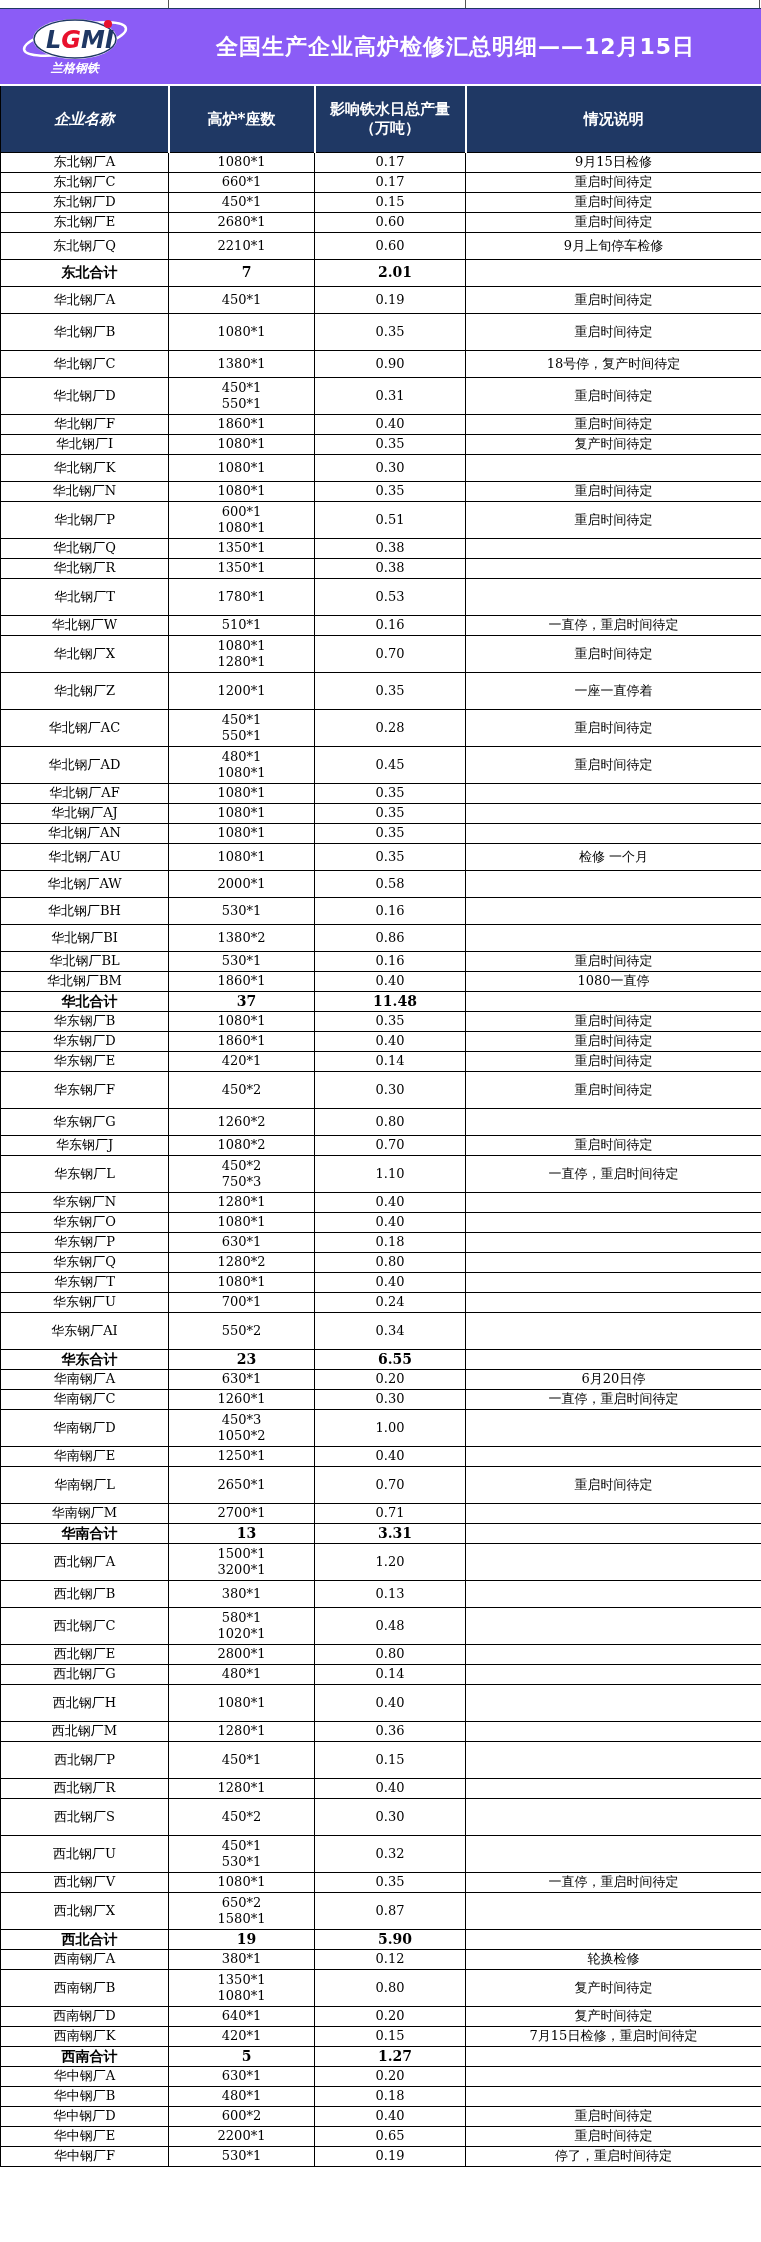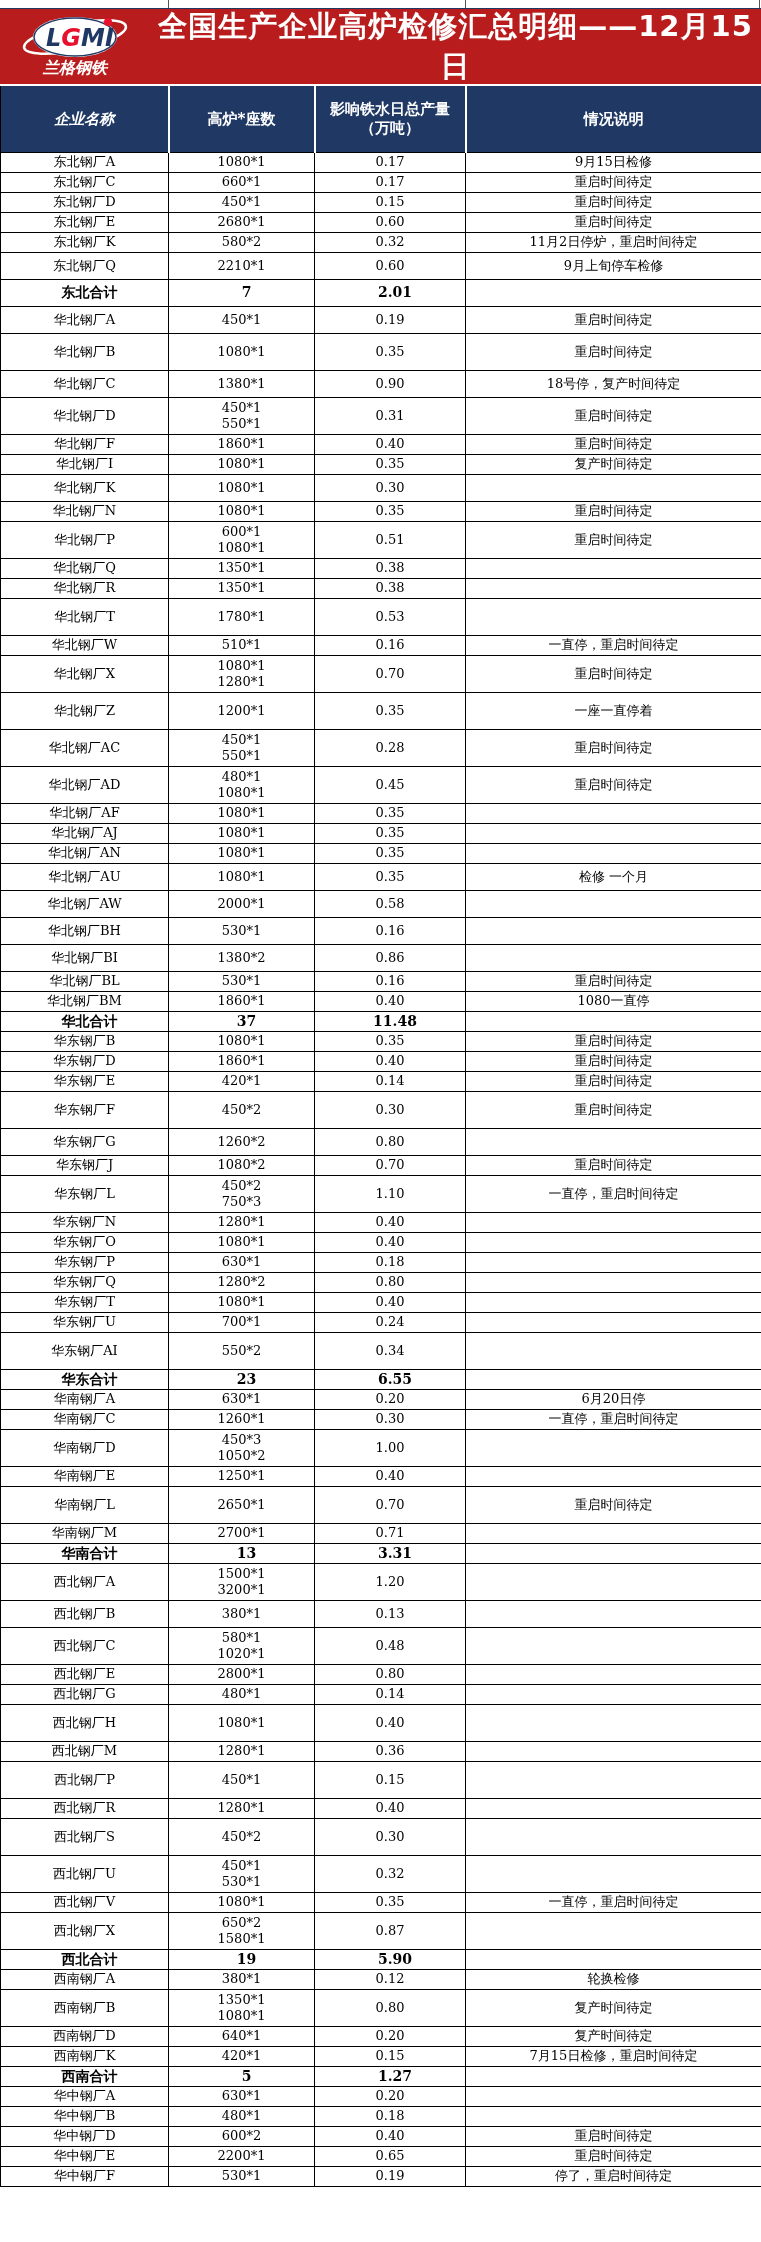--- a/index.html
+++ b/index.html
@@ -1,37 +1,37 @@
 <!DOCTYPE html>
 <html><head>
 <meta charset="utf-8">
 <style>
   html,body{margin:0;padding:0;background:#ffffff;}
   body{width:761px;font-family:"DejaVu Serif","Liberation Serif",serif;color:#000;}
   .top-strip{position:relative;height:8px;background:#fff;border-bottom:1px solid #1f3864;}
   .top-strip .vline{position:absolute;top:0;width:1px;height:8px;background:#555;}
-  .brand-band{position:relative;height:75px;background:#b91c1c;display:flex;align-items:center;}
+  .brand-band{position:relative;height:75px;background:#8b5cf6;display:flex;align-items:center;}
   .logo-wrap{width:150px;display:flex;flex-direction:column;align-items:center;justify-content:center;}
-  .band-title{flex:1;text-align:center;color:#fff;font-weight:bold;font-size:29px;
+  .band-title{flex:1;text-align:center;color:#fff;font-weight:bold;font-size:22px;
               font-family:"DejaVu Sans","Liberation Sans",sans-serif;letter-spacing:1px;}
   .white-gap{height:2px;background:#fff;}
   table{border-collapse:collapse;table-layout:fixed;width:761px;}
   col.c1{width:168px}col.c2{width:146px}col.c3{width:151px}col.c4{width:296px}
   thead th{background:#1f3864;color:#fff;font-weight:bold;font-size:15px;height:62px;
            font-family:"DejaVu Sans","Liberation Sans",sans-serif;
            border-left:2px solid #fff;border-bottom:1px solid #000;padding:2px 6px;}
   thead th:first-child{border-left:1px solid #000;font-style:italic;}
   thead th:last-child{border-right:1px solid #000;}
   tbody td{border:1px solid #000;font-size:13px;text-align:center;vertical-align:middle;
            padding:0 2px;white-space:pre-line;line-height:1.25;}
   tbody tr.h-s td{height:19px}
   tbody tr.h-m td{height:26px}
   tbody tr.h-l td{height:36px}
   tbody tr.summary td{font-weight:bold;font-size:14px;padding-left:12px;}
-  .logo-sub{color:#fff;font-weight:bold;font-size:16px;font-style:italic;margin-top:-2px;
+  .logo-sub{color:#fff;font-weight:bold;font-size:12px;font-style:italic;margin-top:-2px;
             font-family:"DejaVu Sans","Liberation Sans",sans-serif;text-align:center;}
 </style>
 </head>
 <body>
 
 <div class="top-strip">
   <div class="vline" style="left:168px"></div>
   <div class="vline" style="left:465px"></div>
   <div class="vline" style="left:759px"></div>
 </div>
@@ -85,26 +85,20 @@
         <td>450*1</td>
         <td>0.15</td>
         <td>重启时间待定</td>
       </tr>
       <tr class="h-s">
         <td>东北钢厂E</td>
         <td>2680*1</td>
         <td>0.60</td>
         <td>重启时间待定</td>
       </tr>
-      <tr class="h-s">
-        <td>东北钢厂K</td>
-        <td>580*2</td>
-        <td>0.32</td>
-        <td>11月2日停炉，重启时间待定</td>
-      </tr>
       <tr class="h-m">
         <td>东北钢厂Q</td>
         <td>2210*1</td>
         <td>0.60</td>
         <td>9月上旬停车检修</td>
       </tr>
       <tr class="h-m summary">
         <td>东北合计</td>
         <td>7</td>
         <td>2.01</td>

